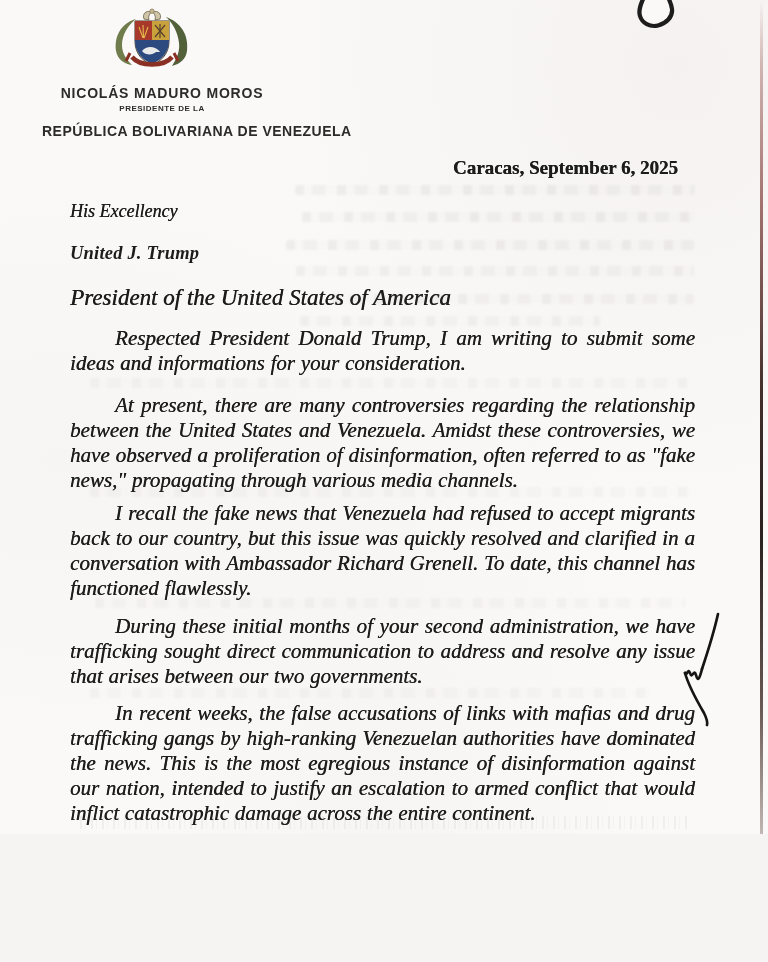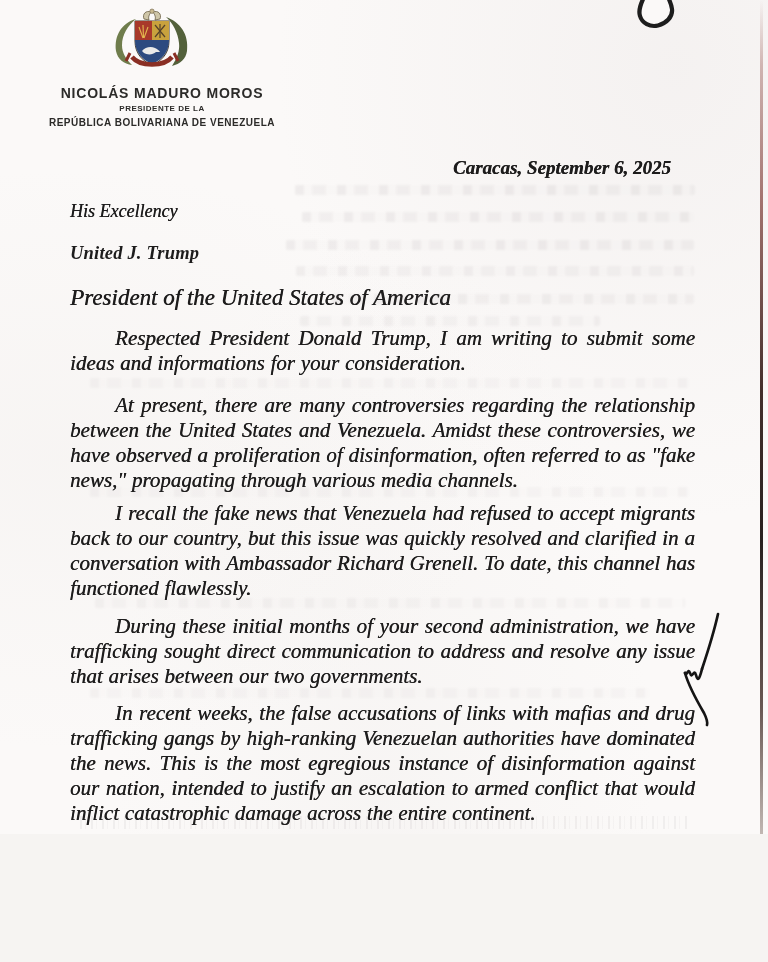--- a/index.html
+++ b/index.html
@@ -24,26 +24,26 @@
   .letterhead { position: absolute; top: 0; left: 0; }
   .emblem { position: absolute; top: 7px; left: 106px; width: 92px; height: 66px; }
   .lh-text {
     position: absolute; top: 85px; left: 42px; width: 240px;
     text-align: center;
     font-family: "Liberation Sans", sans-serif;
     color: #2c2b29;
   }
   .lh-name  { font-size: 14px; font-weight: bold; letter-spacing: 0.8px; white-space: nowrap; }
   .lh-sub1  { font-size: 8px;  font-weight: bold; letter-spacing: 0.5px; margin-top: 3px; }
-  .lh-sub2  { font-size: 10px;font-weight: bold; letter-spacing: 0.5px; margin-top: 4px; white-space: nowrap; }
+  .lh-sub2  { font-size: 14px;font-weight: bold; letter-spacing: 0.5px; margin-top: 10px; white-space: nowrap; }
 
   
   .dateline {
     position: absolute; top: 157px; left: 453px;
-    font-size: 19px; font-style: italic; font-weight: bold;
+    font-size: 19px; font-weight: bold;
     color: #1d1c1c; white-space: nowrap;
     text-shadow: 0.2px 0 0 currentColor;
   }
   .recipient { position: absolute; top: 201px; left: 70px; color: #1d1c1c; }
   .recipient > div { margin-bottom: 21px; }
   .salutation {
     font-size: 18px; font-style: italic;
     text-shadow: 0.35px 0 0 currentColor;
   }
   .recipient-name {

